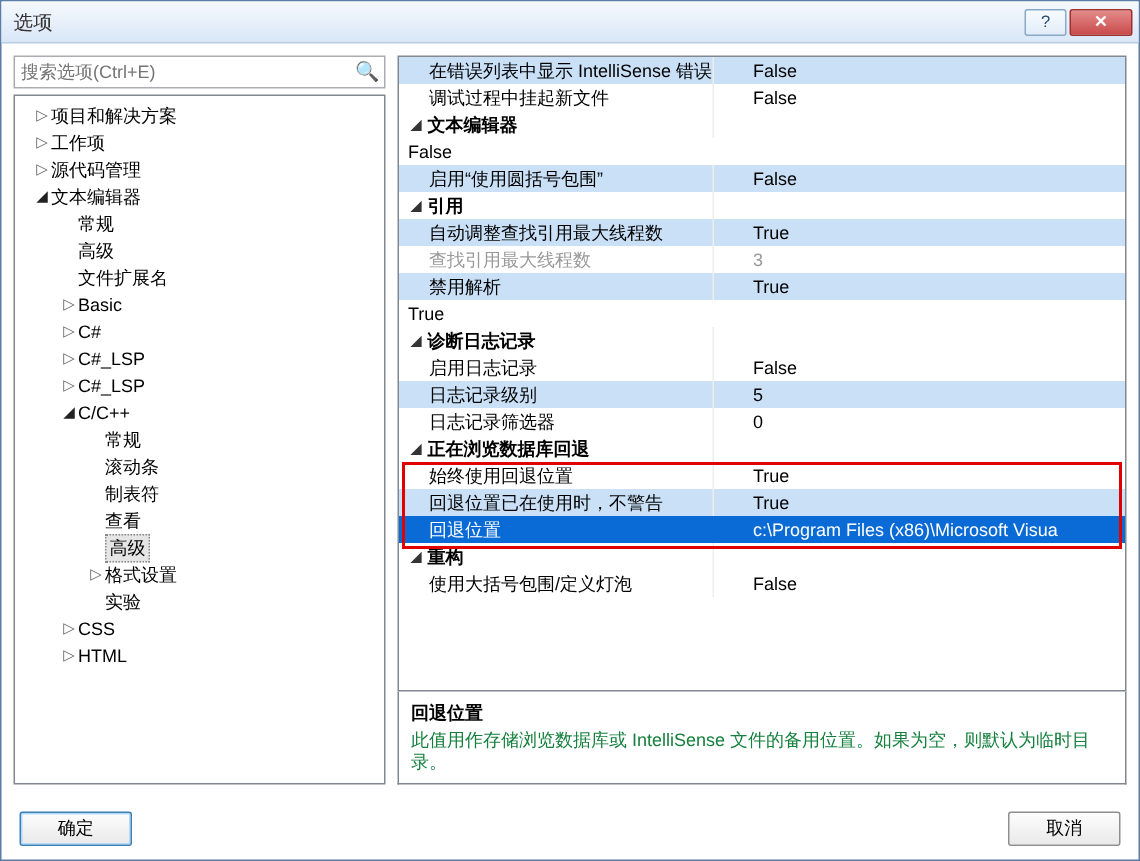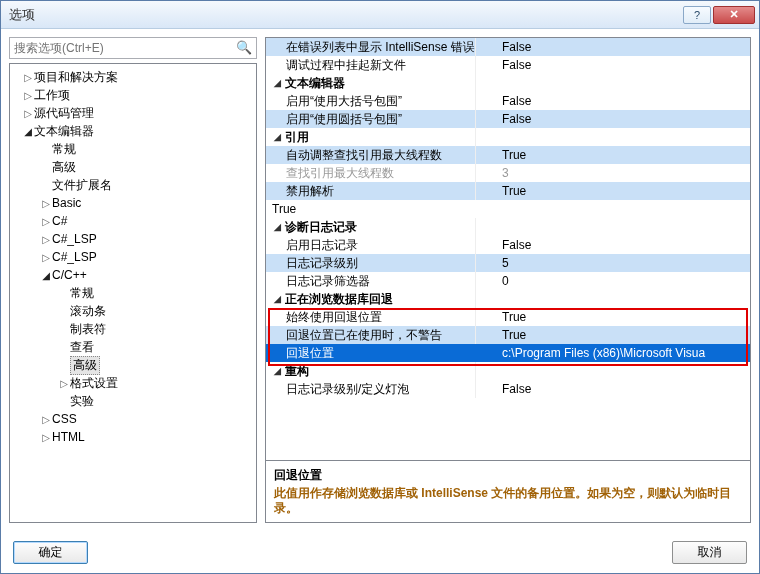--- a/index.html
+++ b/index.html
@@ -29,21 +29,21 @@
 .row .c2 { flex: 1; padding-left: 6px; overflow: hidden; text-overflow: ellipsis; white-space: nowrap; }
 .row.hdr { background: #fff; font-weight: bold; }
 .row.hdr .c1 { padding-left: 8px; display: flex; align-items: center; gap: 4px; }
 .row.hdr .tri { font-size: 9px; color: #333; }
 .row.dis .c1, .row.dis .c2 { color: #999; }
 .row.hl { background: #0a6bd6; color: #fff; }
 .row.hl .c1 { border-right-color: transparent; }
 .redbox { position: absolute; border: 2px solid #e00000; left: 2px; right: 2px; pointer-events: none; }
 .desc { border: 1px solid #828790; border-top: none; padding: 6px 8px; min-height: 58px; }
 .desc .t { font-weight: bold; margin-bottom: 2px; }
-.desc .d { line-height: 15px; color: #a16207; font-weight: bold; }
+.desc .d { line-height: 15px; color: #15803d; }
 .footer { height: 42px; display: flex; align-items: center; justify-content: space-between; padding: 0 12px; gap: 8px; border-top: 0; }
 .btn { min-width: 75px; height: 23px; background: linear-gradient(#fdfdfd,#e9e9e9); border: 1px solid #8e8f8f; border-radius: 2px; cursor: default; }
 .btn.primary { border-color: #3c7fb1; box-shadow: 0 0 0 1px #b3d9ff inset; }
 ::-webkit-scrollbar { width: 16px; }
 ::-webkit-scrollbar-track { background: #f0f0f0; }
 ::-webkit-scrollbar-thumb { background: #c9c9c9; border: 1px solid #aaa; }
 </style>
 </head>
 <body>
 
@@ -158,21 +158,20 @@
               <div class="c2">False</div>
             </div>
             <div class="row hdr">
               <div class="c1">
                 <span class="tri">◢</span>
                 <span>文本编辑器</span>
               </div>
               <div class="c2"></div>
             </div>
             <div class="row">
-              <div class="c1">启用“使用大括号包围”</div>
               <div class="c2">False</div>
             </div>
             <div class="row">
               <div class="c1">启用“使用圆括号包围”</div>
               <div class="c2">False</div>
             </div>
             <div class="row hdr">
               <div class="c1">
                 <span class="tri">◢</span>
                 <span>引用</span>
@@ -233,21 +232,21 @@
               <div class="c2">c:\Program Files (x86)\Microsoft Visua</div>
             </div>
             <div class="row hdr">
               <div class="c1">
                 <span class="tri">◢</span>
                 <span>重构</span>
               </div>
               <div class="c2"></div>
             </div>
             <div class="row">
-              <div class="c1">日志记录级别/定义灯泡</div>
+              <div class="c1">使用大括号包围/定义灯泡</div>
               <div class="c2">False</div>
             </div>
           </div>
         <div class="redbox" id="redbox" style="top: 270px; height: 58px;"></div>
       </div>
       <div class="desc">
         <div class="t">回退位置</div>
         <div class="d">此值用作存储浏览数据库或 IntelliSense 文件的备用位置。如果为空，则默认为临时目录。</div>
       </div>
     </div>

